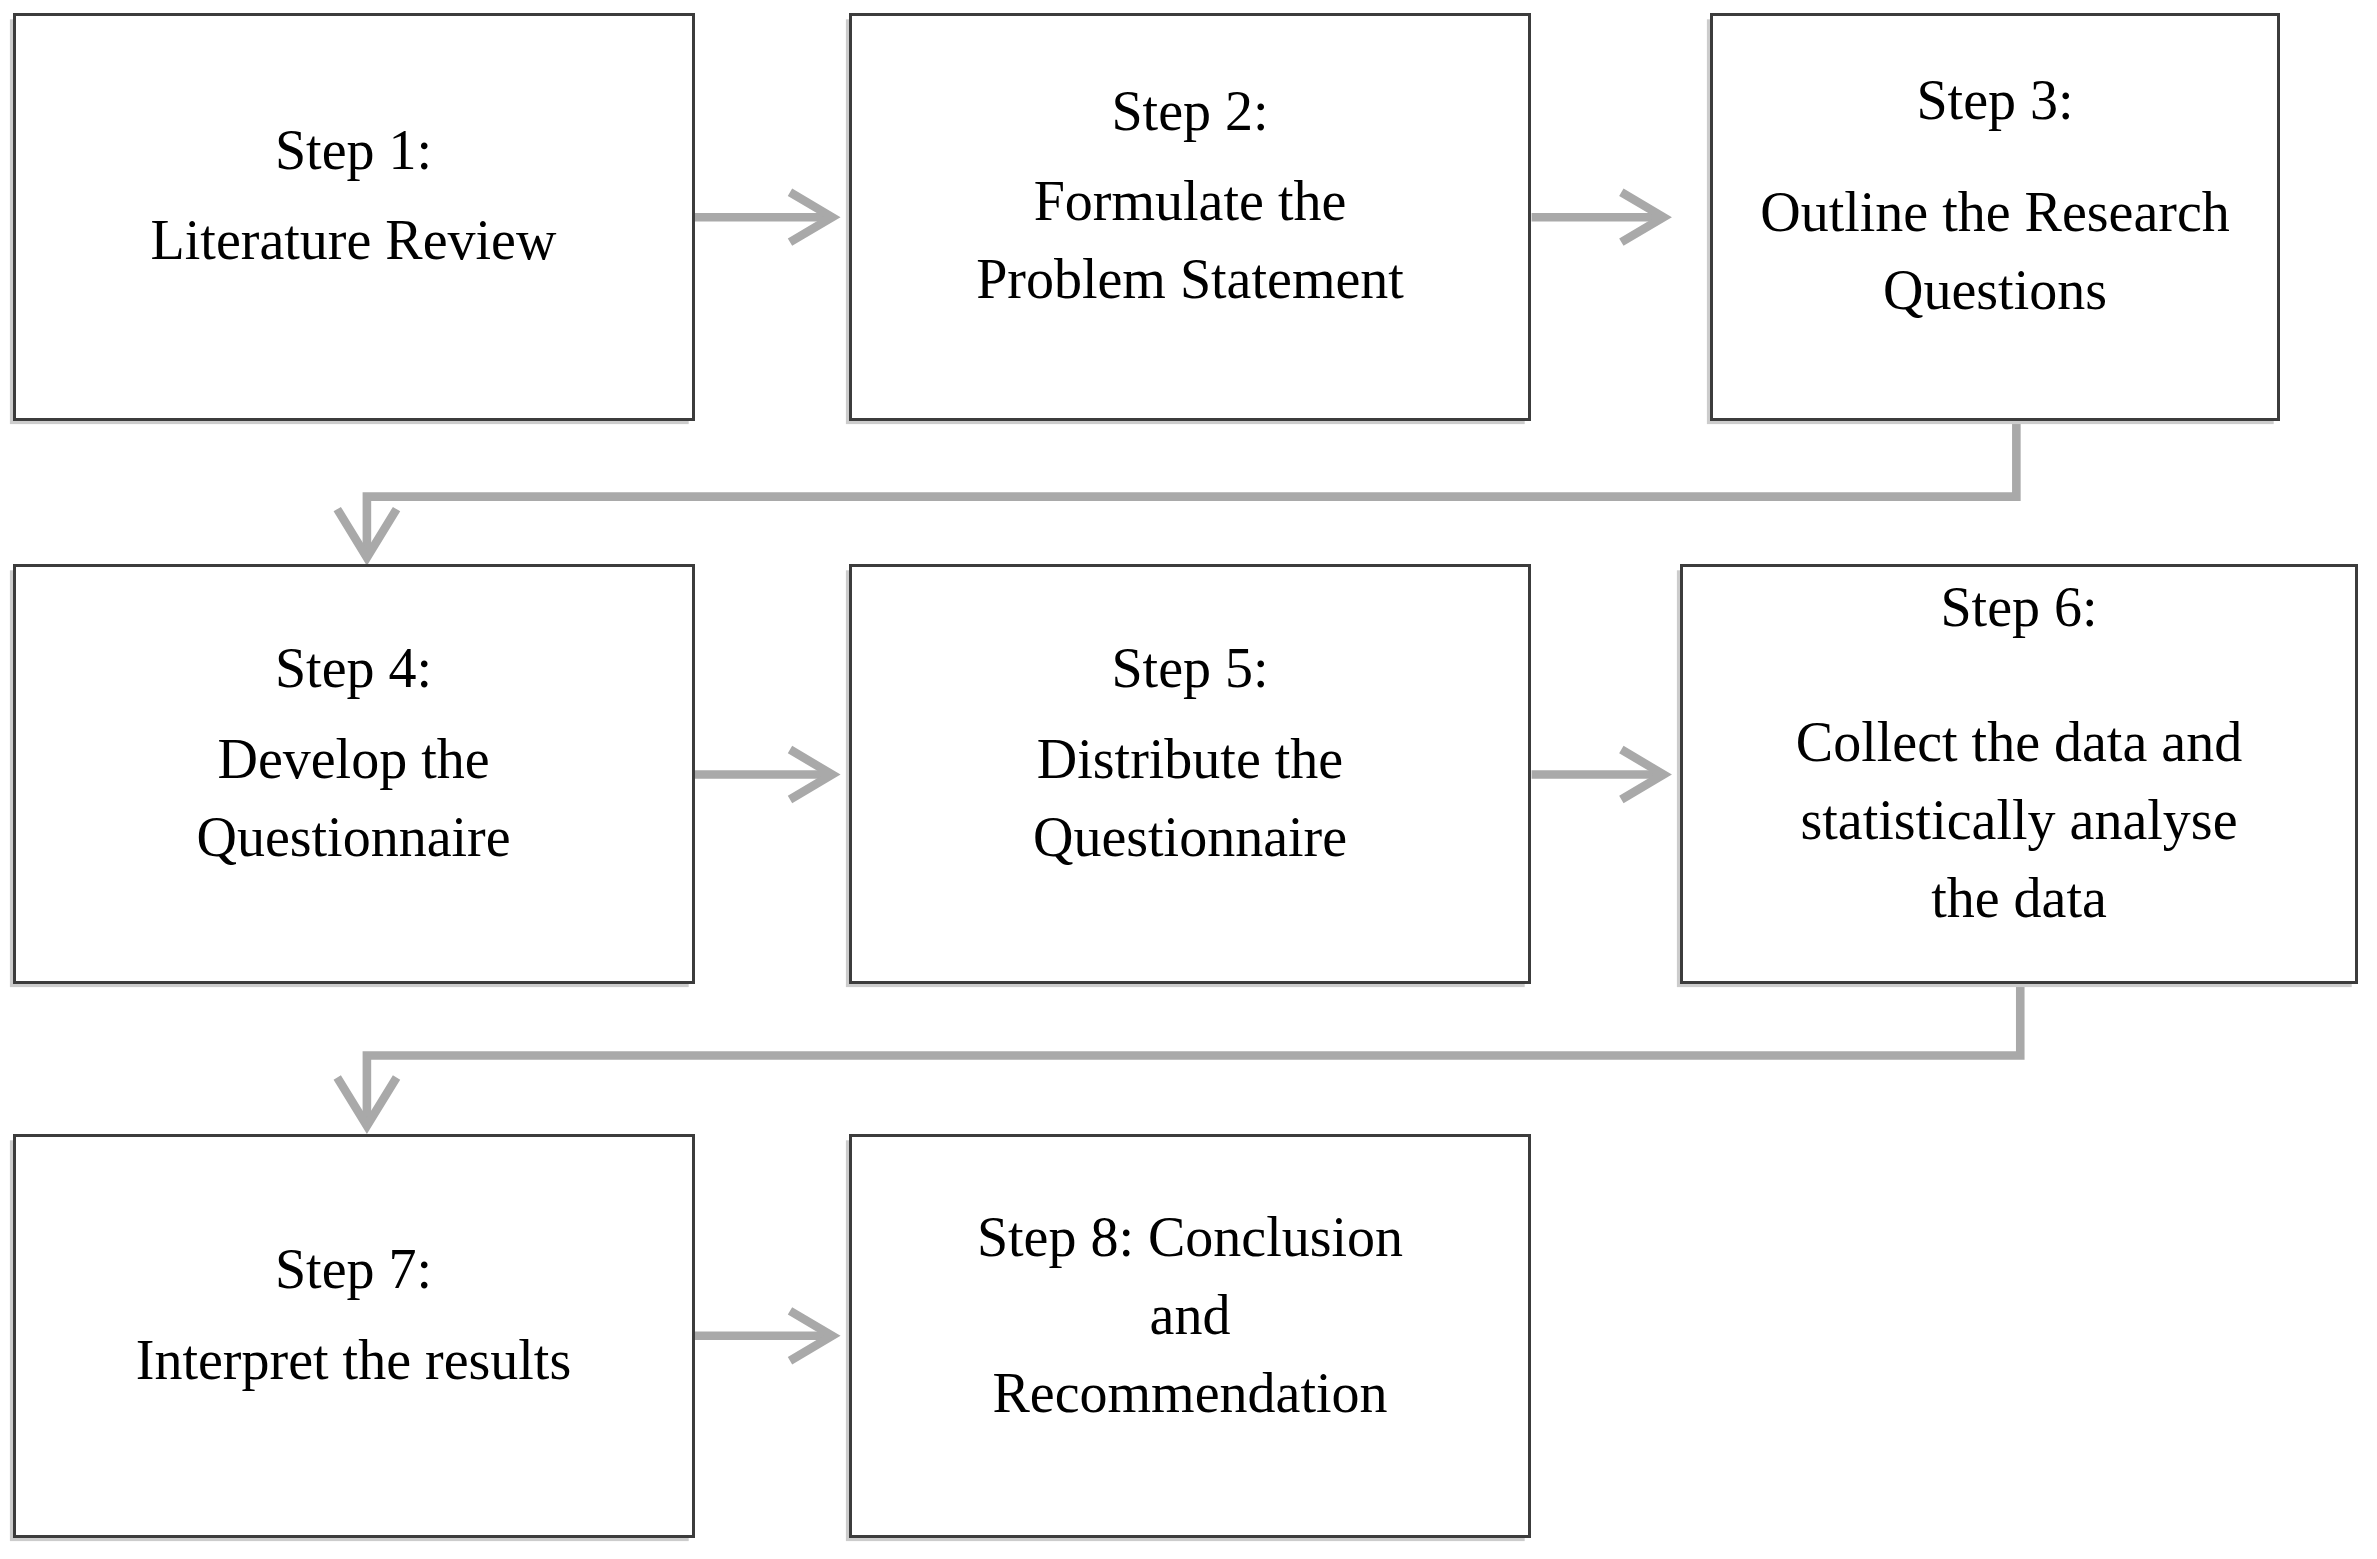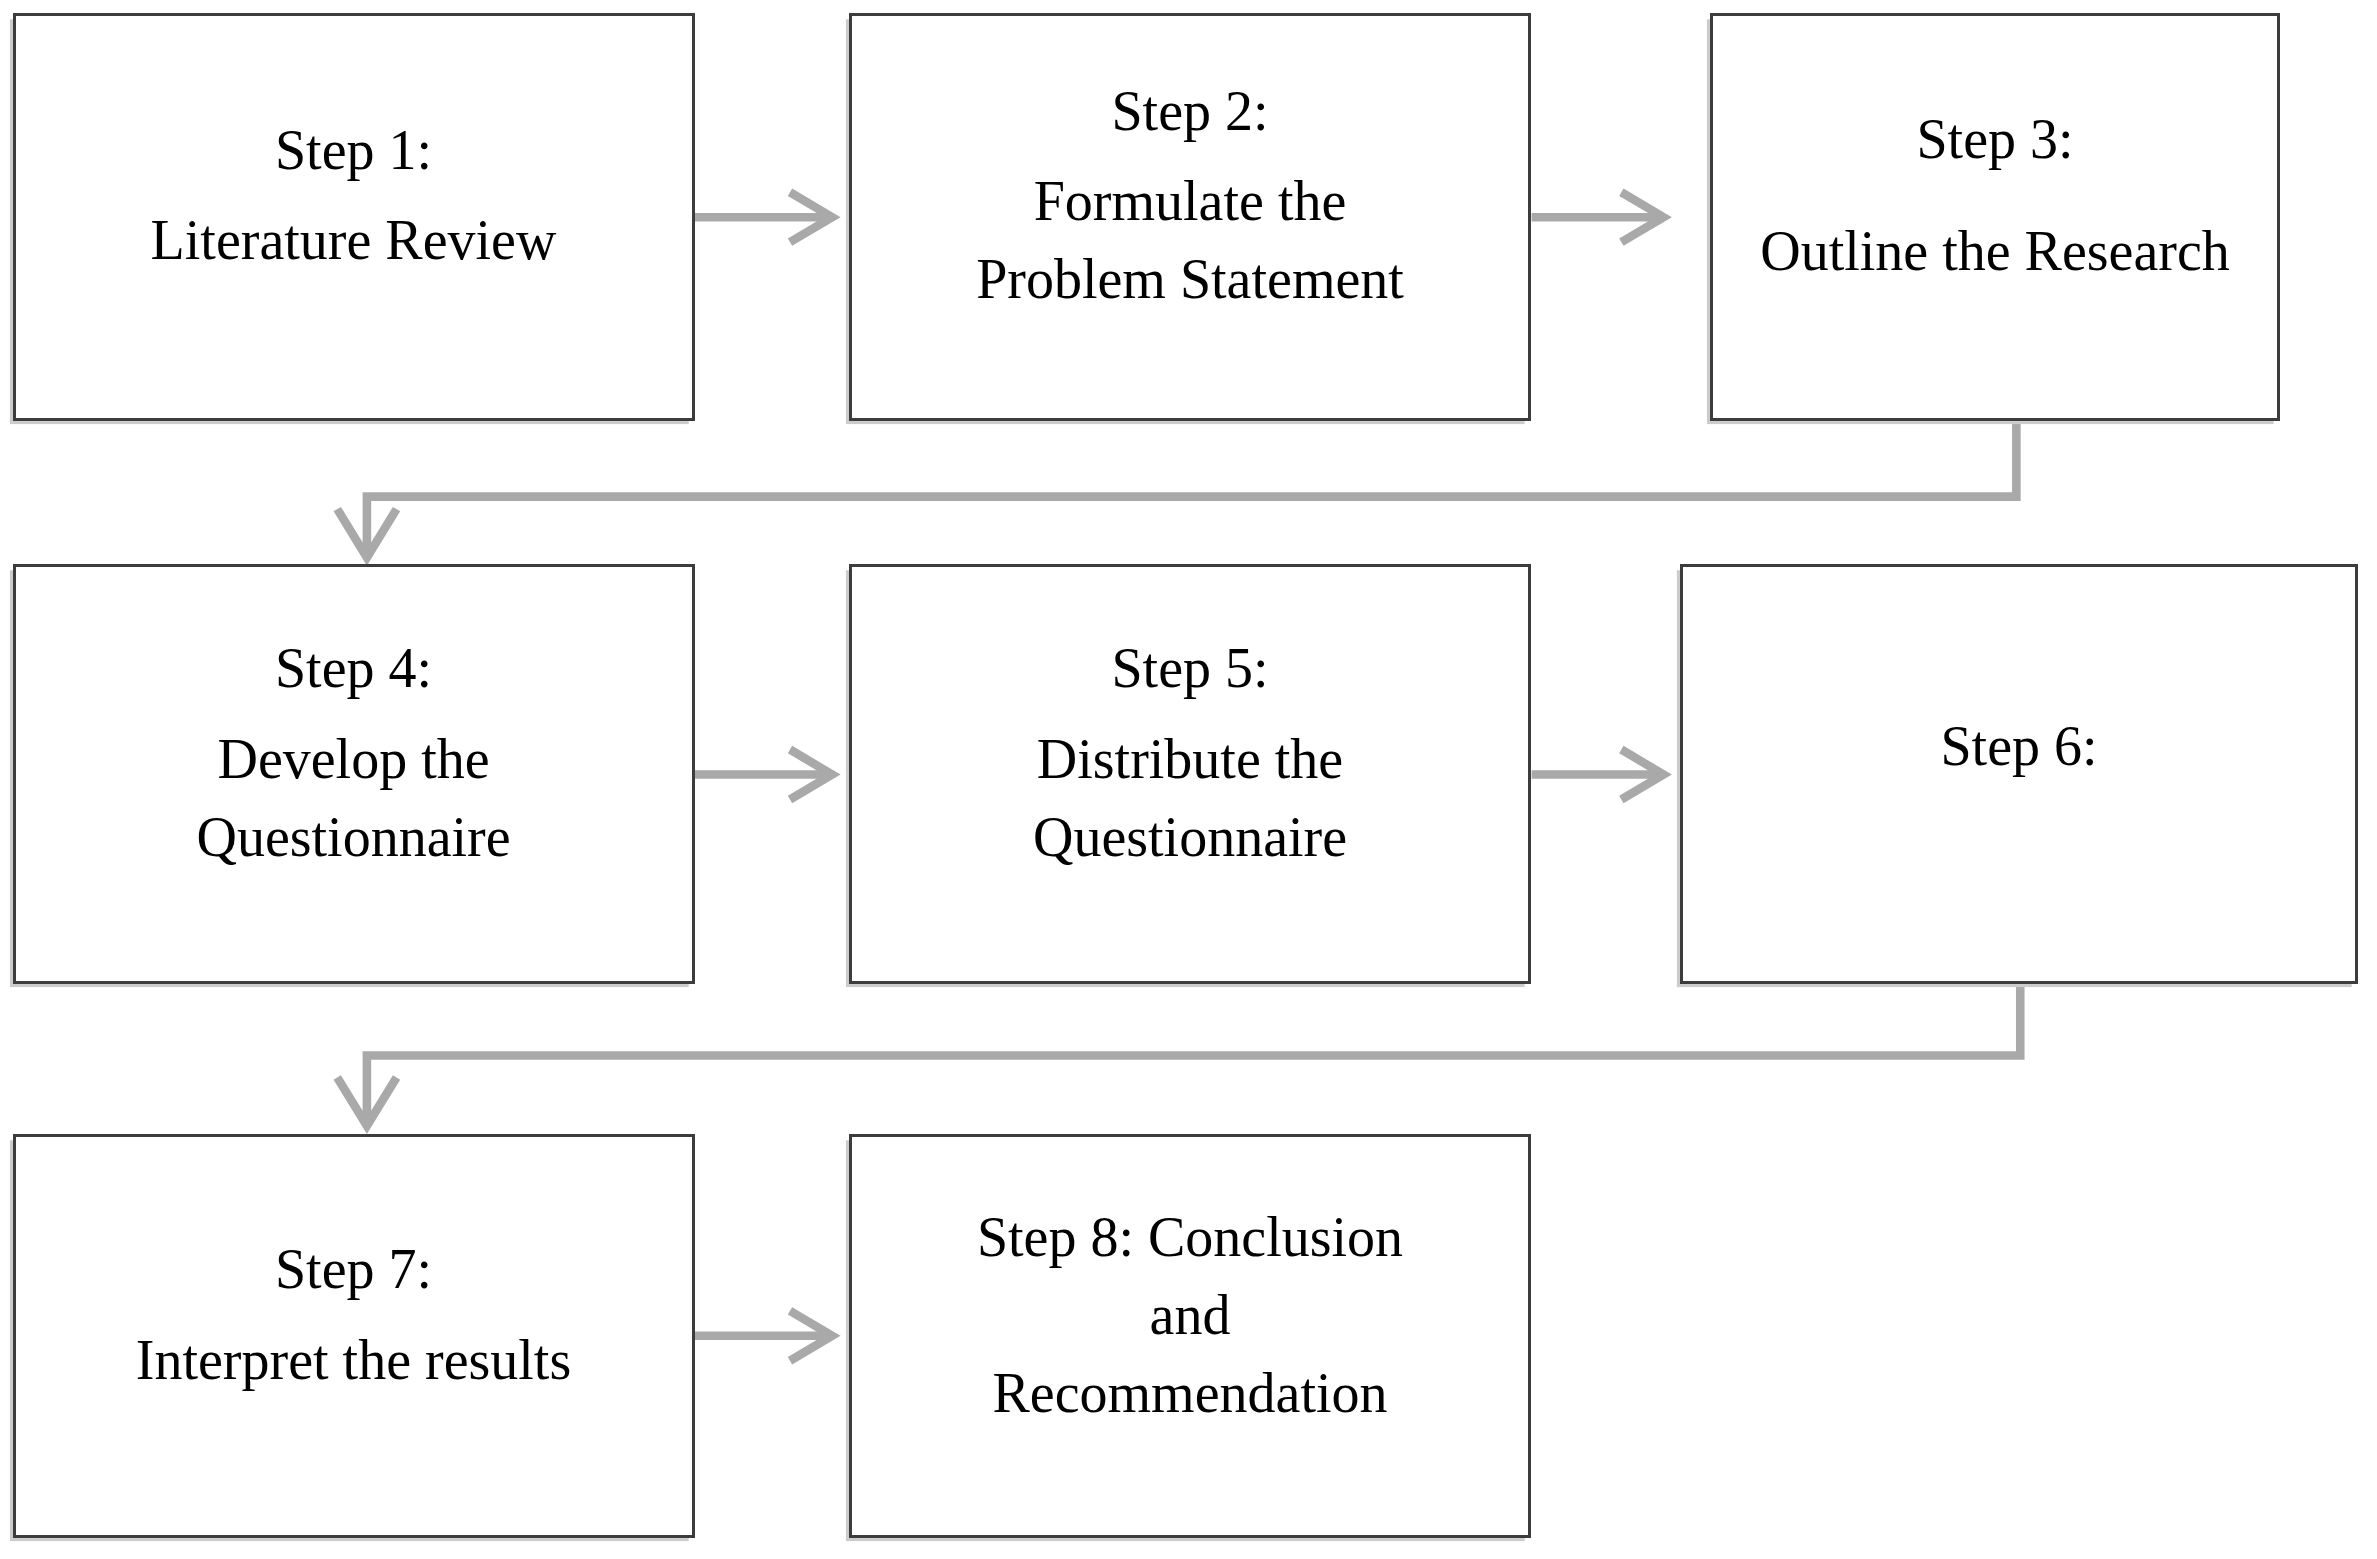--- a/index.html
+++ b/index.html
@@ -104,20 +104,21 @@
     <div class="desc">
         <div class="desc-line">Formulate the</div>
         <div class="desc-line">Problem Statement</div>
       </div>
   </div>
 
   <div class="box b3">
     <div class="step-label">Step 3:</div>
     <div class="desc">
         <div class="desc-line">Outline the Research</div>
+        <div class="desc-line">Questions</div>
       </div>
   </div>
 
   <div class="box b4">
     <div class="step-label">Step 4:</div>
     <div class="desc">
         <div class="desc-line">Develop the</div>
         <div class="desc-line">Questionnaire</div>
       </div>
   </div>
@@ -125,20 +126,25 @@
   <div class="box b5">
     <div class="step-label">Step 5:</div>
     <div class="desc">
         <div class="desc-line">Distribute the</div>
         <div class="desc-line">Questionnaire</div>
       </div>
   </div>
 
   <div class="box b6">
     <div class="step-label">Step 6:</div>
+    <div class="desc">
+        <div class="desc-line">Collect the data and</div>
+        <div class="desc-line">statistically analyse</div>
+        <div class="desc-line">the data</div>
+      </div>
   </div>
 
   <div class="box b7">
     <div class="step-label">Step 7:</div>
     <div class="desc">
         <div class="desc-line">Interpret the results</div>
       </div>
   </div>
 
   <div class="box b8">

